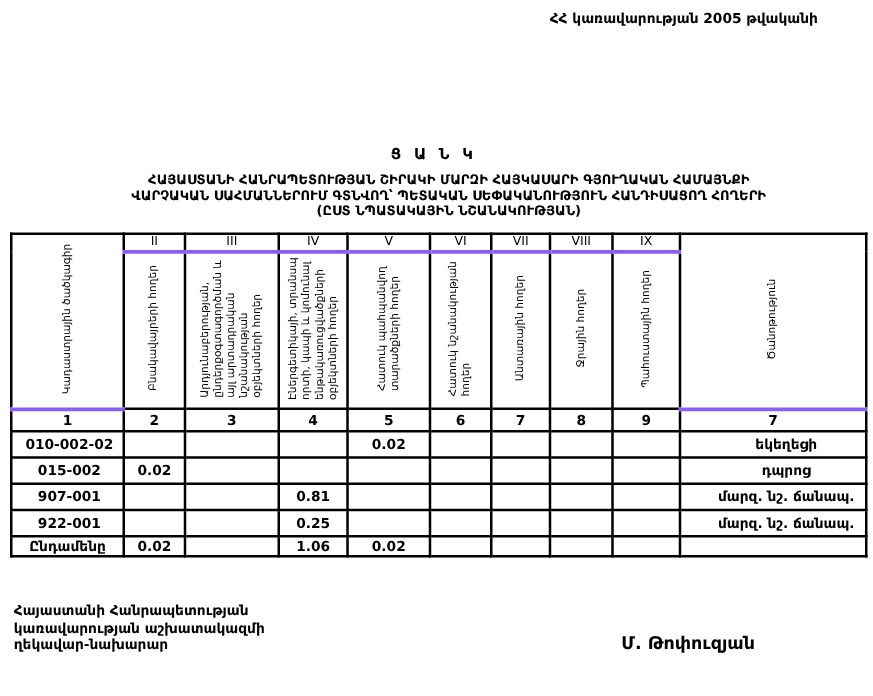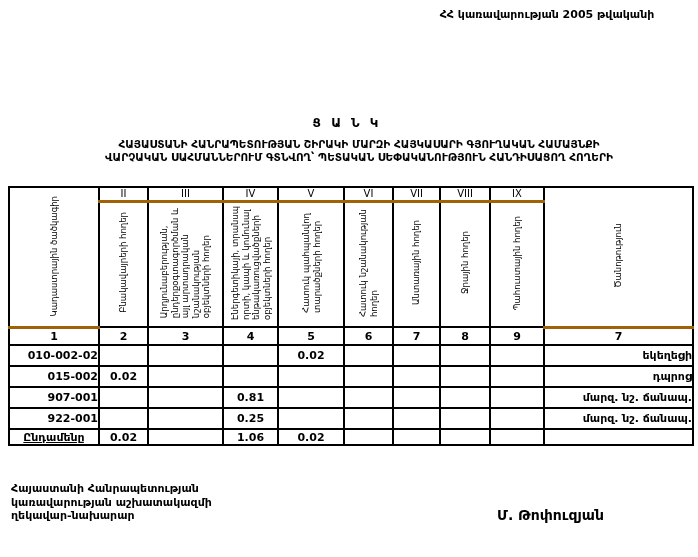--- a/index.html
+++ b/index.html
@@ -27,35 +27,35 @@
   
   table.land-table {
     position:absolute; left:8px; top:186px; width:684px;
     border-collapse:collapse; table-layout:fixed;
   }
   .land-table td {
     border:2px solid #000; padding:0; overflow:hidden;
     text-align:center; vertical-align:middle;
     font-size:11px; font-weight:bold;
   }
-  tr.roman-row td { height:14px; font-size:10px; font-weight:normal; border-bottom:3px solid #a16207; }
+  tr.roman-row td { height:14px; font-size:10px; font-weight:normal; border-bottom:3px solid #8b5cf6; }
   tr.vhead-row td, td.span-head { font-weight:normal; }
   tr.vhead-row td { height:126px; }
   .vert {
     display:inline-block;
     writing-mode:vertical-rl; transform:rotate(180deg);
     font-size:8.5px; line-height:10.5px; font-weight:normal;
     white-space:pre-line; max-height:122px; text-align:left;
   }
   tr.num-row td { height:18px; }
   tr.data-row td { height:21px; }
   tr.total-row td { height:16px; }
-  td.code { text-align:right; padding-left:3px; }
-  td.note { text-align:right; padding-left:21px; }
-  td.total-label { text-align:center;text-decoration:underline; }
+  td.code { text-align:center; padding-left:3px; }
+  td.note { text-align:center; padding-left:21px; }
+  td.total-label { text-align:center; }
 
   
   .footer-left {
     position:absolute; left:11px; top:482px;
     font-weight:bold; font-size:11px; line-height:13.5px;
   }
   .signature {
     position:absolute; left:497px; top:507px;
     font-weight:bold; font-size:14px;
   }
@@ -66,20 +66,21 @@
 <div class="page">
 
   <div class="attachment">
     <div>ՀՀ կառավարության 2005 թվականի</div>
   </div>
 
   <div class="title-block">
     <div class="title-heading">Ց Ա Ն Կ</div>
     <div class="title-line">ՀԱՅԱՍՏԱՆԻ ՀԱՆՐԱՊԵՏՈՒԹՅԱՆ ՇԻՐԱԿԻ ՄԱՐԶԻ ՀԱՅԿԱՍԱՐԻ ԳՅՈՒՂԱԿԱՆ ՀԱՄԱՅՆՔԻ</div>
     <div class="title-line">ՎԱՐՉԱԿԱՆ ՍԱՀՄԱՆՆԵՐՈՒՄ ԳՏՆՎՈՂ՝ ՊԵՏԱԿԱՆ ՍԵՓԱԿԱՆՈՒԹՅՈՒՆ ՀԱՆԴԻՍԱՑՈՂ ՀՈՂԵՐԻ</div>
+    <div class="title-line">(ԸՍՏ ՆՊԱՏԱԿԱՅԻՆ ՆՇԱՆԱԿՈՒԹՅԱՆ)</div>
   </div>
 
   <table class="land-table">
     <colgroup>
       <col style="width:90px">
         <col style="width:49px">
         <col style="width:75px">
         <col style="width:55px">
         <col style="width:66px">
       <col style="width:49px">

